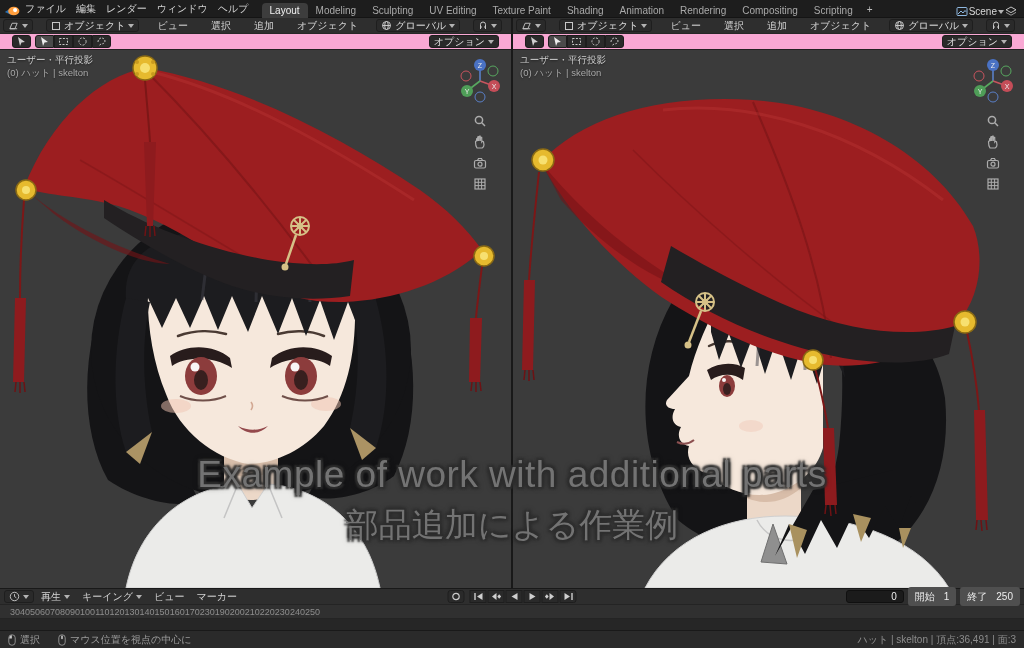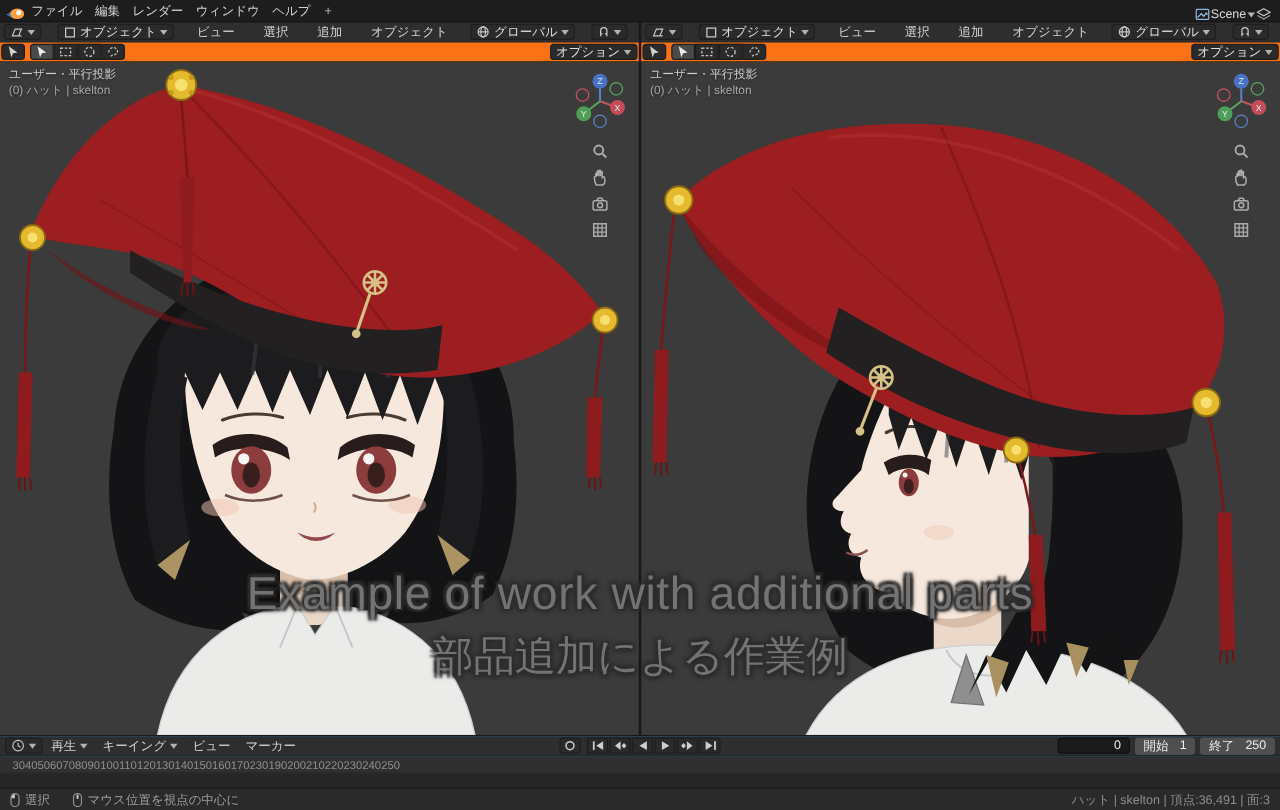--- a/index.html
+++ b/index.html
@@ -21,22 +21,22 @@
   .scene-cluster{display:flex;align-items:center;gap:1px;padding-right:3px}
   .chev{width:0;height:0;border-left:3px solid transparent;border-right:3px solid transparent;
     border-top:4px solid #b3b3b3;display:inline-block}
 
   
   .workspace{position:absolute;top:18px;left:0;right:0;height:570px;display:flex}
   .viewport{flex:1;min-width:0;display:flex;flex-direction:column}
   .viewport.first{border-right:2px solid #191919}
   .vp-header{height:16px;background:#2e2e2e;border-bottom:1px solid #272727;display:flex;
     align-items:center;gap:13px;padding:0 3px;font-size:10px;white-space:nowrap;overflow:hidden}
-  .vp-toolbar{height:16px;background:#f97316;border-bottom:1px solid #222;display:flex;
-    align-items:center;justify-content:space-between;padding:0 1px;font-size:10px}
+  .vp-toolbar{height:16px;background:#f9a8d4;border-bottom:1px solid #222;display:flex;
+    align-items:center;justify-content:space-between;padding:0 12px;font-size:10px}
   .vp-content{flex:1;position:relative;background:#3b3b3b;overflow:hidden}
   .dd{display:flex;align-items:center;gap:3px;background:#2a2a2a;border:1px solid #1e1e1e;
     border-radius:3px;padding:0 4px;height:13px;color:#dedede;white-space:nowrap}
   .hdr-icons{display:flex;align-items:center;gap:3px;margin-left:auto;padding-right:2px}
   .icbtn{display:flex;align-items:center;gap:2px;padding:0 1px}
   .spheres{display:flex;align-items:center;gap:2px;background:#282828;border:1px solid #1e1e1e;
     border-radius:3px;height:13px;padding:0 3px}
   .sph{width:8px;height:8px;border-radius:50%;
     background:radial-gradient(circle at 35% 30%,#d9d9d9,#7c7c7c 75%)}
   .sph.wire{background:none;border:1px solid #9a9a9a}
@@ -75,21 +75,21 @@
     align-items:center;gap:1px}
   .tbtn{width:17px;height:13px;background:#2a2a2a;border:1px solid #1e1e1e;display:flex;
     align-items:center;justify-content:center}
   .tbtn:first-child{border-radius:3px 0 0 3px}
   .tbtn:last-child{border-radius:0 3px 3px 0}
   .recbtn{width:17px;height:13px;display:flex;align-items:center;justify-content:center;
     background:#2a2a2a;border:1px solid #1e1e1e;border-radius:3px;margin-right:4px}
   .tl-right{margin-left:auto;display:flex;align-items:center;gap:4px}
   .frame-field{width:58px;height:13px;background:#1b1b1b;border:1px solid #101010;border-radius:3px;
     color:#ececec;display:flex;align-items:center;justify-content:flex-end;padding:0 6px;font-size:10px}
-  .range-pill{height:14px;background:#4f4f4f;border-radius:3px;display:flex;align-items:center;
+  .range-pill{height:19px;background:#4f4f4f;border-radius:3px;display:flex;align-items:center;
     gap:9px;padding:0 7px;font-size:10px;color:#ededed}
   .ruler{height:14px;background:#303030;border-bottom:1px solid #242424;display:flex;
     align-items:center;padding:0 10px;font-size:9px;color:#8e8e8e}
   .channels{height:11px;background:#262626}
 
   
   .statusbar{position:absolute;left:0;right:0;bottom:0;height:18px;background:#2a2a2a;
     border-top:1px solid #191919;display:flex;align-items:center;gap:18px;padding:0 8px;
     font-size:10px;color:#9d9d9d;white-space:nowrap;overflow:hidden}
   .hint{display:flex;align-items:center;gap:4px}
@@ -104,20 +104,33 @@
     <svg width="16" height="12" viewBox="0 0 18 12">
       <path d="M1 7 L8 2.6 L8 10.4 Z" fill="#2a6fb0"></path>
       <ellipse cx="11" cy="6" rx="6.3" ry="4.8" fill="#ff9e3d"></ellipse>
       <circle cx="12.5" cy="5" r="2.3" fill="#fff"></circle>
     </svg>
     <span class="menu-item">ファイル</span>
     <span class="menu-item">編集</span>
     <span class="menu-item">レンダー</span>
     <span class="menu-item">ウィンドウ</span>
     <span class="menu-item">ヘルプ</span>
+    <nav class="tabs">
+
+    <span class="tab active">Layout</span>
+        <span class="tab">Modeling</span>
+        <span class="tab">Sculpting</span>
+        <span class="tab">UV Editing</span>
+        <span class="tab">Texture Paint</span>
+        <span class="tab">Shading</span>
+        <span class="tab">Animation</span>
+        <span class="tab">Rendering</span>
+        <span class="tab">Compositing</span>
+        <span class="tab">Scripting</span>
+      </nav>
     <span class="tab tab-add">+</span>
     <span class="spacer"></span>
     <div class="scene-cluster">
       <svg width="12" height="11" viewBox="0 0 12 11">
         <rect x="1" y="1.5" width="10" height="8" rx="1" fill="none" stroke="#8fb8e0"></rect>
         <path d="M2 8 L5 5 L7 7 L9 4.5 L10 5.8" fill="none" stroke="#8fb8e0"></path>
       </svg>
       <span>Scene</span>
       <span class="chev"></span>
       <svg width="12" height="11" viewBox="0 0 12 11">

